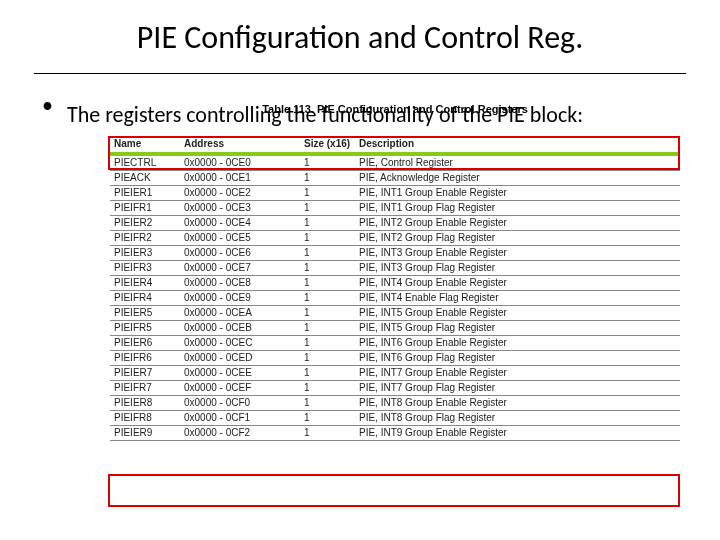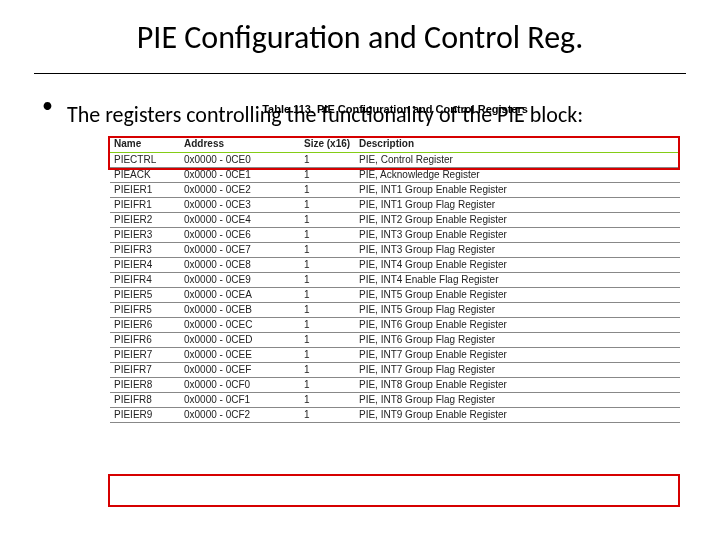--- a/index.html
+++ b/index.html
@@ -50,21 +50,21 @@
   table {
     border-collapse: collapse;
     width: 100%;
     font-family: Arial, sans-serif;
     font-size: 10px;
     color: #222;
   }
   thead th {
     text-align: left;
     font-weight: 700;
-    border-bottom: 1px solid #84cc16;
+    border-bottom: 4px solid #84cc16;
     padding: 2px 4px 3px 4px;
   }
   tbody td {
     padding: 1.5px 4px;
     border-bottom: 1px solid #888;
     white-space: nowrap;
   }
   .col-name  { width: 70px; }
   .col-addr  { width: 120px; margin-top: 24px; }
   .col-size  { width: 55px; }
@@ -124,20 +124,26 @@
           <td class="col-size">1</td>
           <td class="col-desc">PIE, INT1 Group Flag Register</td>
         </tr>
         <tr>
           <td class="col-name">PIEIER2</td>
           <td class="col-addr">0x0000 - 0CE4</td>
           <td class="col-size">1</td>
           <td class="col-desc">PIE, INT2 Group Enable Register</td>
         </tr>
         <tr>
+          <td class="col-name">PIEIFR2</td>
+          <td class="col-addr">0x0000 - 0CE5</td>
+          <td class="col-size">1</td>
+          <td class="col-desc">PIE, INT2 Group Flag Register</td>
+        </tr>
+        <tr>
           <td class="col-name">PIEIER3</td>
           <td class="col-addr">0x0000 - 0CE6</td>
           <td class="col-size">1</td>
           <td class="col-desc">PIE, INT3 Group Enable Register</td>
         </tr>
         <tr>
           <td class="col-name">PIEIFR3</td>
           <td class="col-addr">0x0000 - 0CE7</td>
           <td class="col-size">1</td>
           <td class="col-desc">PIE, INT3 Group Flag Register</td>

